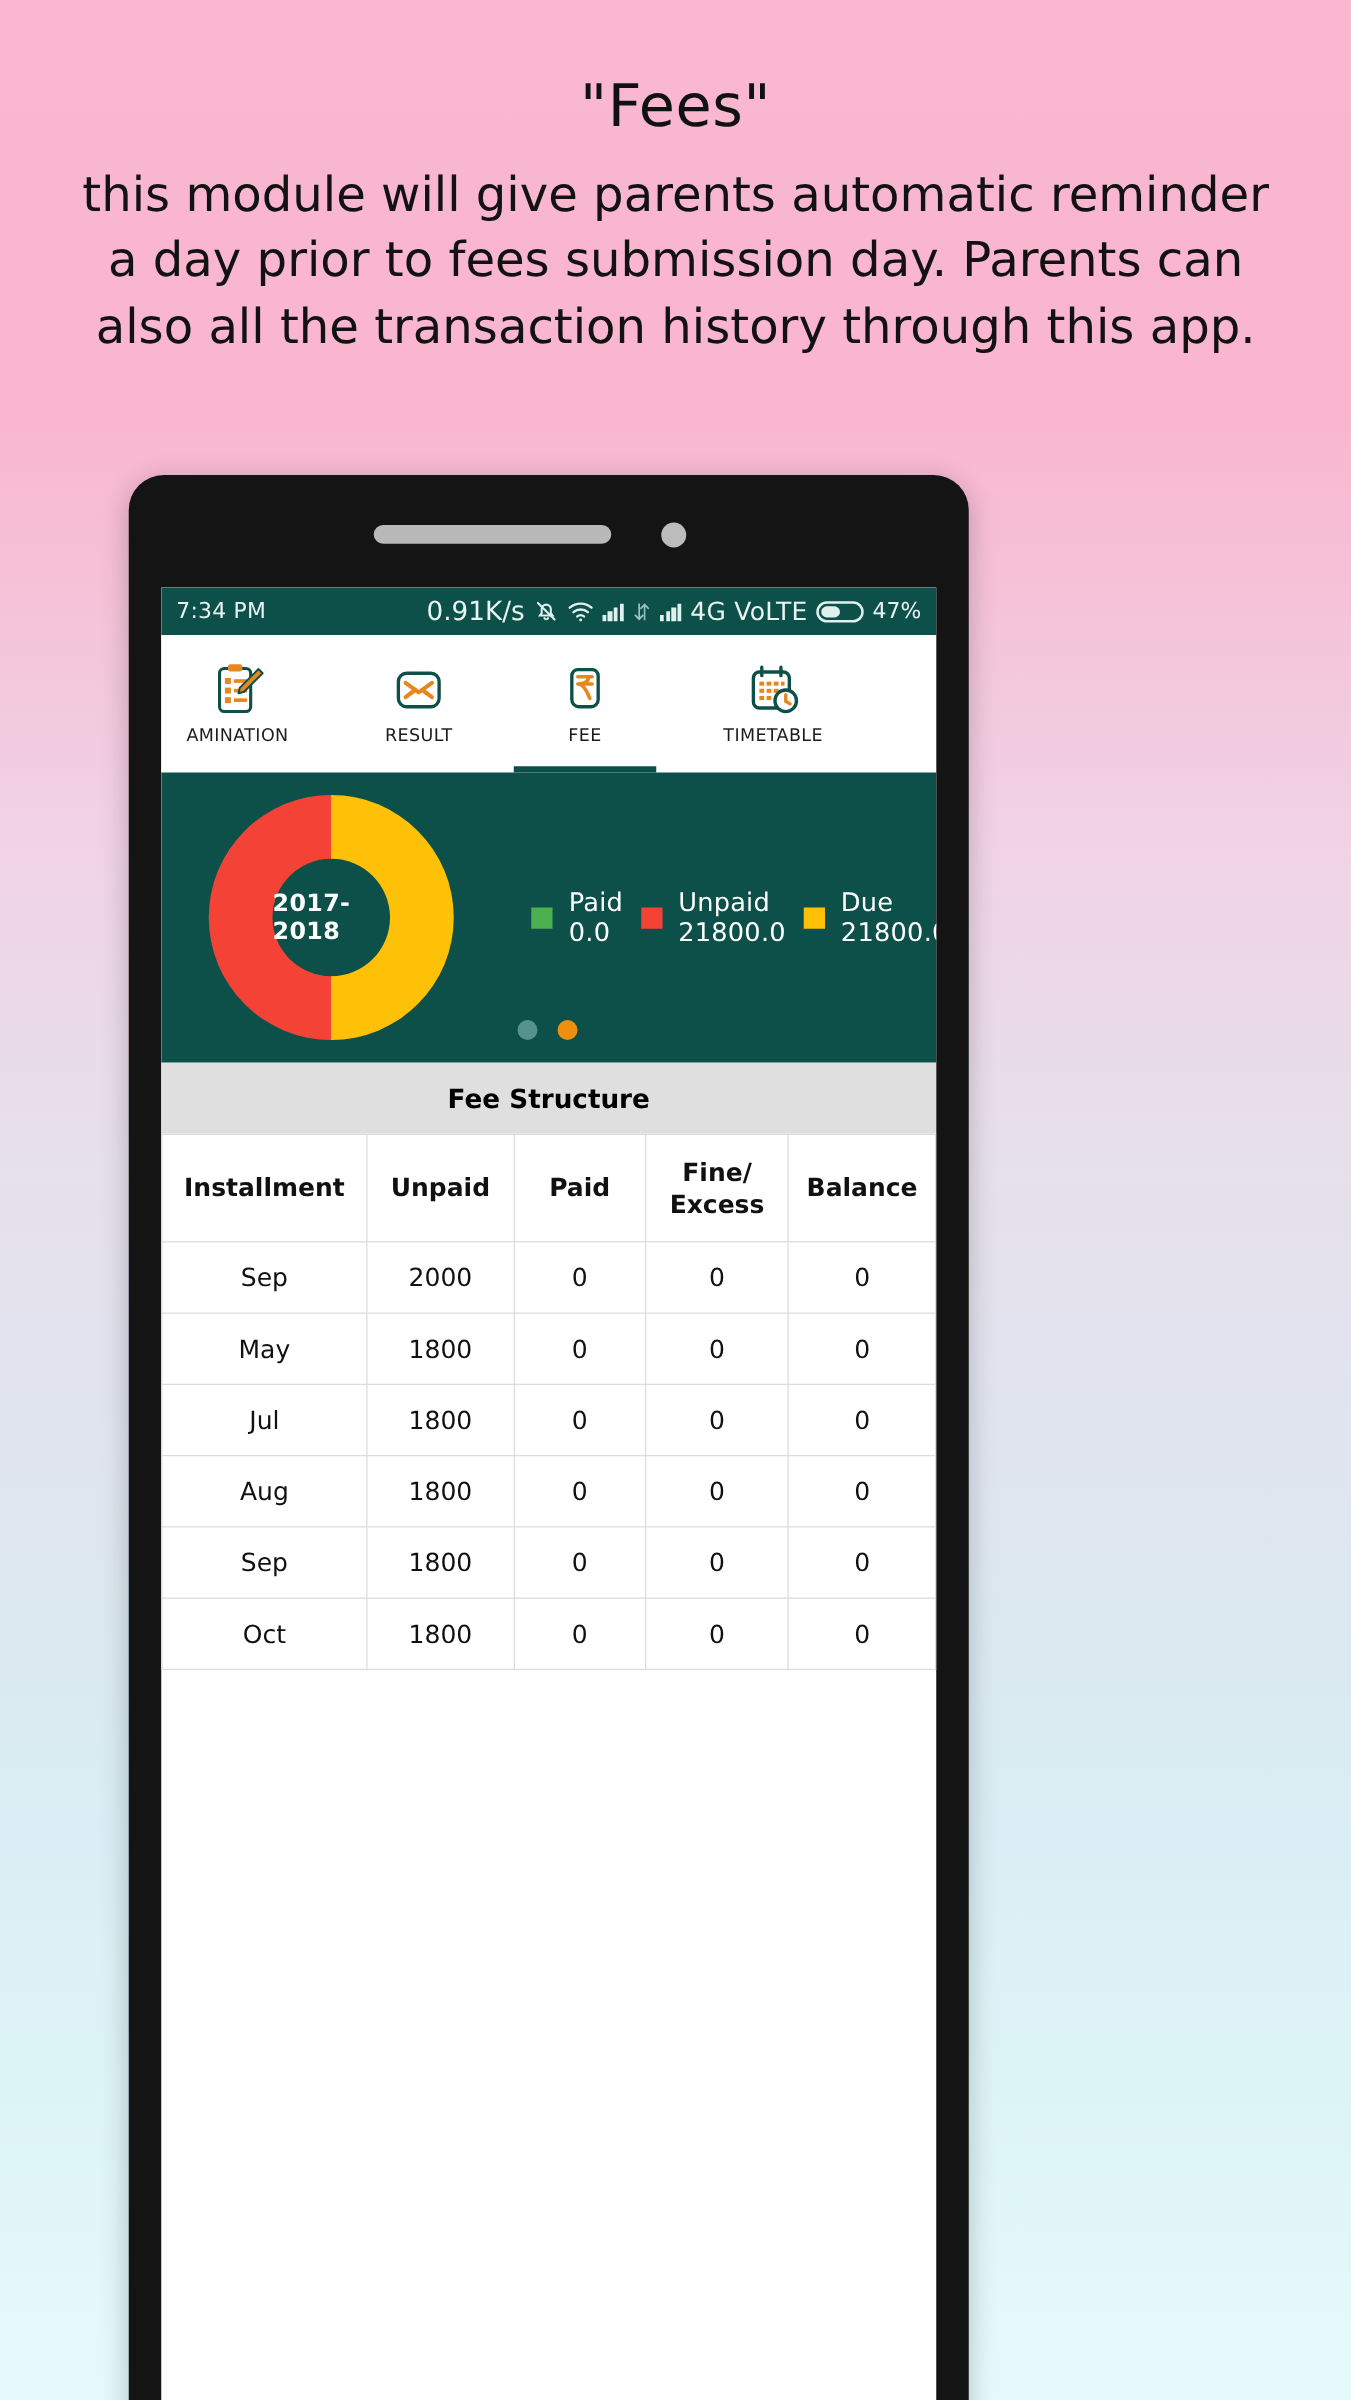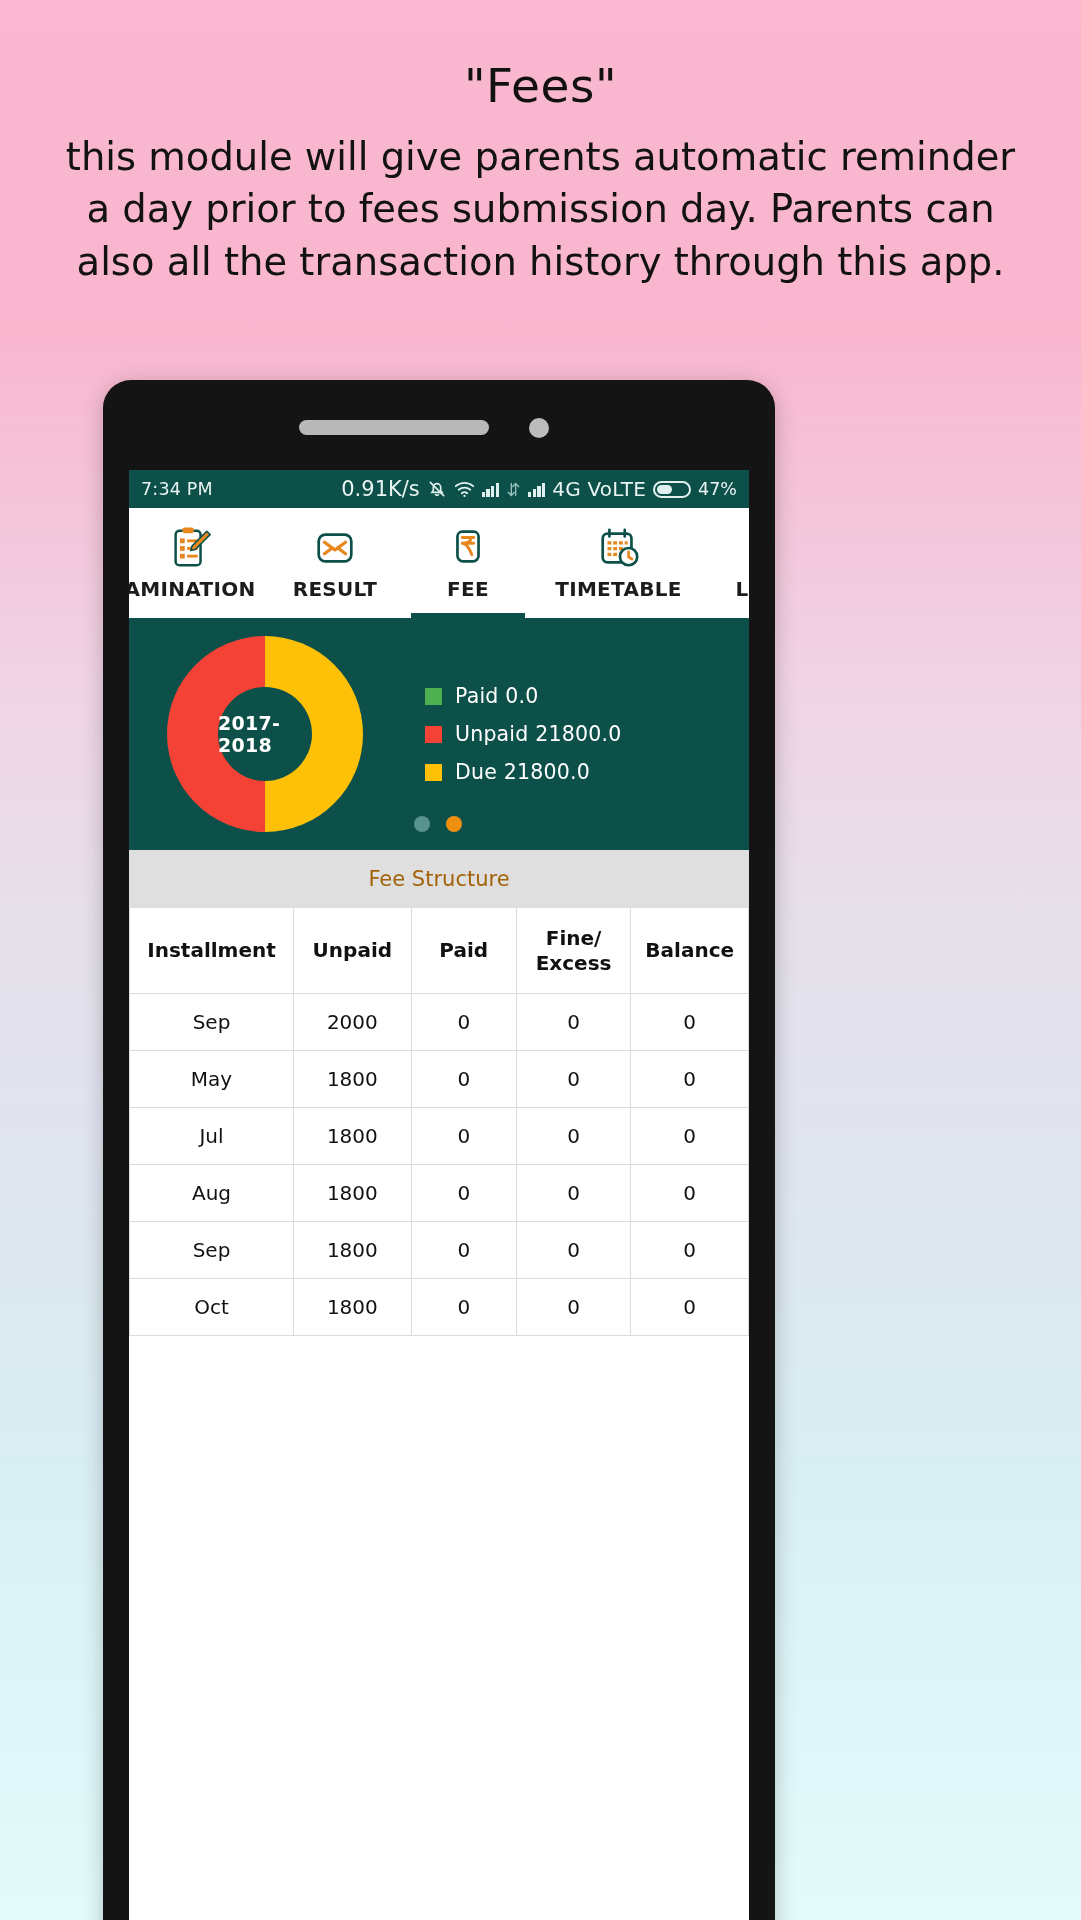--- a/index.html
+++ b/index.html
@@ -87,22 +87,22 @@
   .tabbar {
     background:#fff; height:110px; display:flex; align-items:stretch;
     position:relative;
   }
   .tab {
     flex:0 0 auto; display:flex; flex-direction:column;
     align-items:center; justify-content:center; position:relative;
   }
   .tab-icon { width:46px; height:46px; margin-bottom:6px; }
   .tab-label {
-    font-size:20px; color:#1c1c1c; letter-spacing:.3px;
-    font-family:"DejaVu Sans", sans-serif; white-space:nowrap;font-weight:bold;
+    font-size:14px; color:#1c1c1c; letter-spacing:.3px;
+    font-family:"DejaVu Sans", sans-serif; white-space:nowrap;
   }
   .tab.active::after {
     content:""; position:absolute; left:6px; right:6px; bottom:0;
     height:5px; background:#0d5049;
   }
 
   
   .chart-panel {
     background:#0d5049; height:232px; position:relative;
     display:flex; align-items:center;
@@ -111,38 +111,38 @@
   .donut { width:196px; height:196px; border-radius:50%; }
   .donut-hole {
     position:absolute; left:50%; top:50%; transform:translate(-50%,-50%);
     width:94px; height:94px; border-radius:50%; background:#0d5049;
     display:flex; align-items:center; justify-content:center;
   }
   .donut-label {
     color:#fff; font-size:19px; font-weight:700; letter-spacing:.3px;
     font-family:"DejaVu Sans", sans-serif;
   }
-  .legend { margin-left:62px; display:flex; flex-direction:column; gap:14px; }
+  .legend { margin-left:62px; display:flex; flex-direction:row; gap:14px; }
   .legend-row { display:flex; align-items:center; gap:13px; }
   .legend-swatch { width:17px; height:17px; flex:0 0 auto; }
   .legend-text {
     color:#fff; font-size:20.5px; letter-spacing:.2px;
     font-family:"DejaVu Sans", sans-serif;
   }
   .dots {
     position:absolute; left:285px; bottom:18px; display:flex; gap:16px;
   }
   .dot { width:16px; height:16px; border-radius:50%; background:#58928c; }
   .dot.active { background:#ef8f10; }
 
   
   .section-title {
     background:#dfdfdf; height:57px; display:flex; align-items:center;
     justify-content:center;
-    font-size:21px; font-weight:400; color:#a16207;
+    font-size:21px; font-weight:700; color:#000000;
     font-family:"DejaVu Sans", sans-serif;
   }
   table { width:100%; border-collapse:collapse; table-layout:fixed; background:#fff; }
   th, td {
     border:1px solid #dcdcdc; text-align:center;
     font-family:"DejaVu Sans", sans-serif; color:#111;
   }
   th { height:86px; font-size:20px; font-weight:700; line-height:1.22; }
   td { height:57px; font-size:20px; font-weight:400; }
   col.c1{width:26.5%;} col.c2{width:19%;} col.c3{width:17%;}

